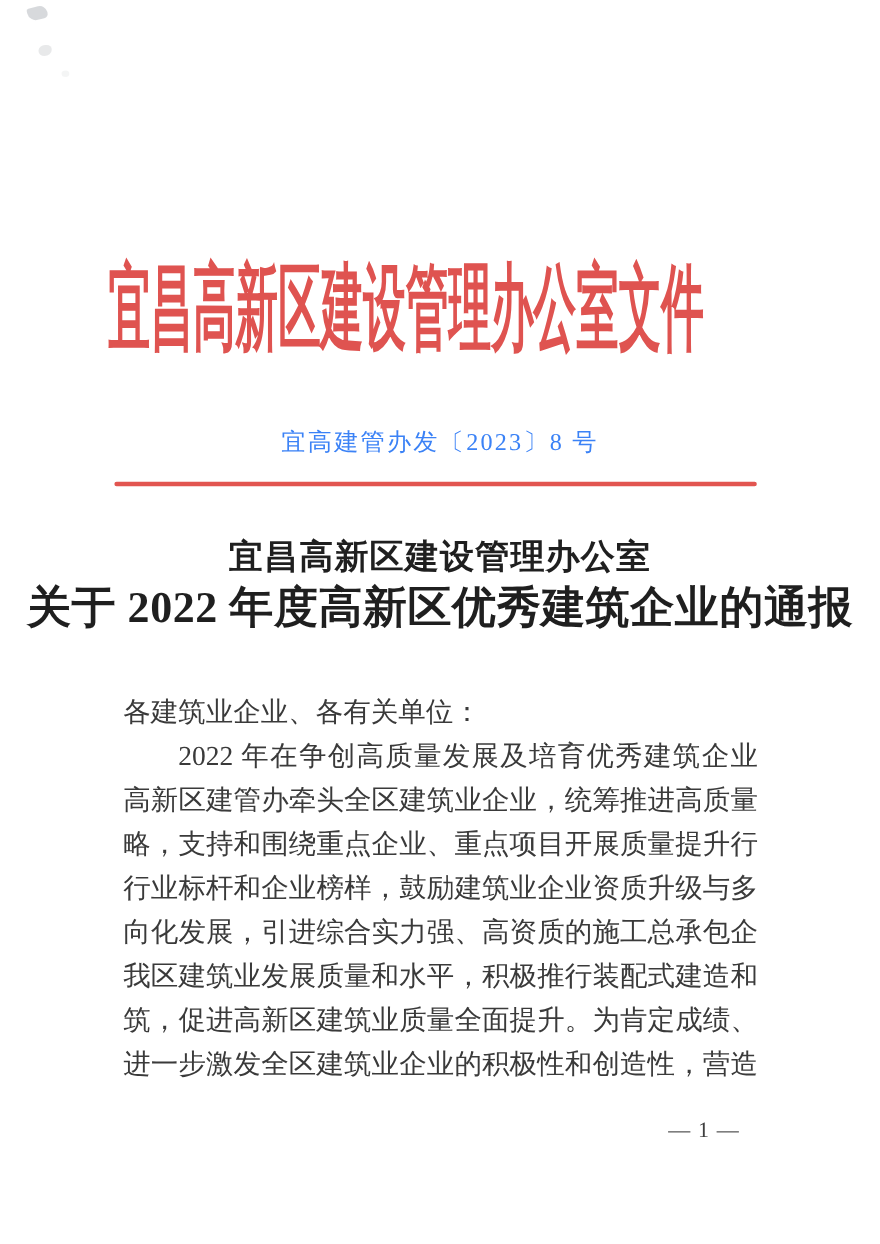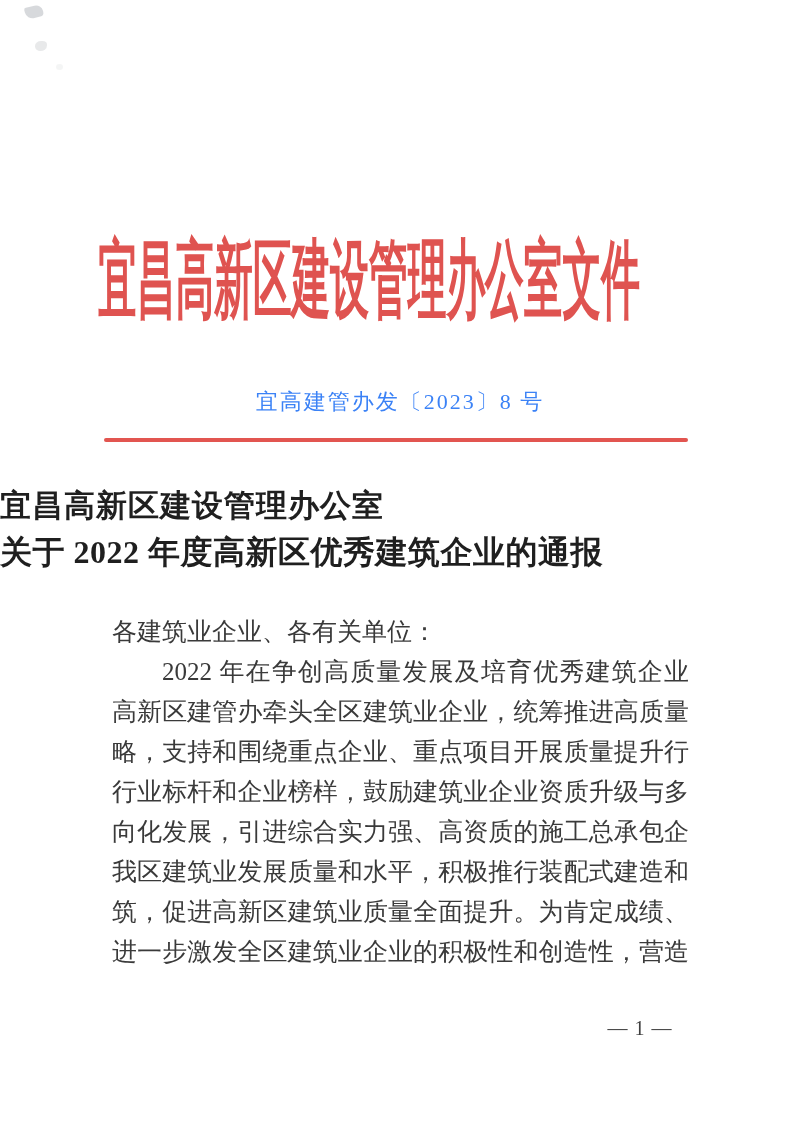--- a/index.html
+++ b/index.html
@@ -73,46 +73,48 @@
     width: 584px; height: 4px;
     border-radius: 2px;
     background: var(--rule-red, #e25550);
   }
 
   
   .doc-title {
     position: absolute;
     top: 483px; left: 0;
     width: 800px;
+    text-align: center;
     font-weight: bold;
     color: var(--heading-text, #1f1f1f);
   }
   .doc-title-line1 {
     font-size: 31px;
     line-height: 46px;
     letter-spacing: 1px;
   }
   .doc-title-line2 {
-    font-size: 32px;
+    font-size: 40px;
     line-height: 46px;
     letter-spacing: 0.5px;
   }
 
   
   .body-text {
     position: absolute;
     top: 612px; left: 112px;
     width: 577px;
     font-size: 25px;
     line-height: 40px;
     color: var(--body-text, #3a3a3a);
   }
   .salutation {
     text-align: left;
     height: 40px;
+    margin-top: 16px;
   }
   .body-line {
     text-align: justify;
     text-align-last: justify;
     height: 40px;
     overflow: hidden;
   }
   .body-line.indent {
     padding-left: 50px;
   }

